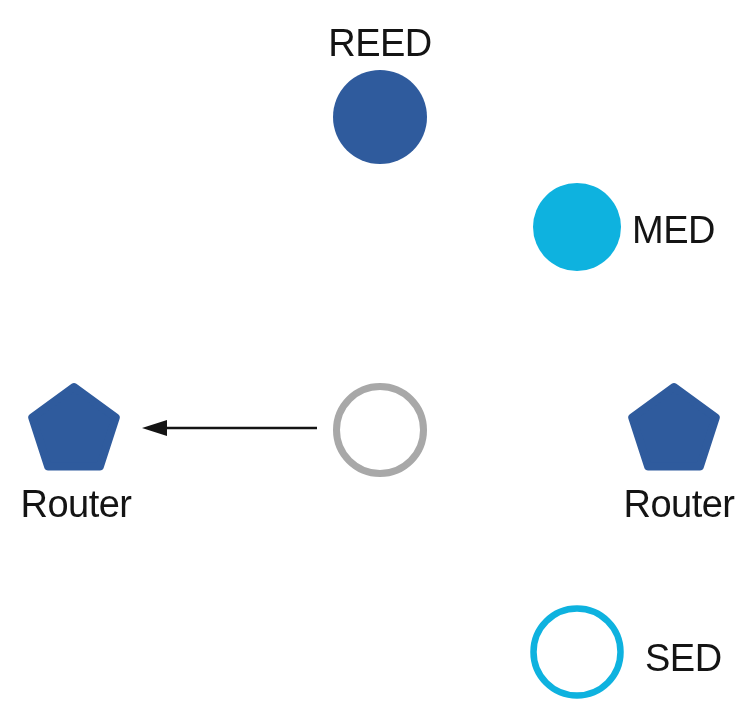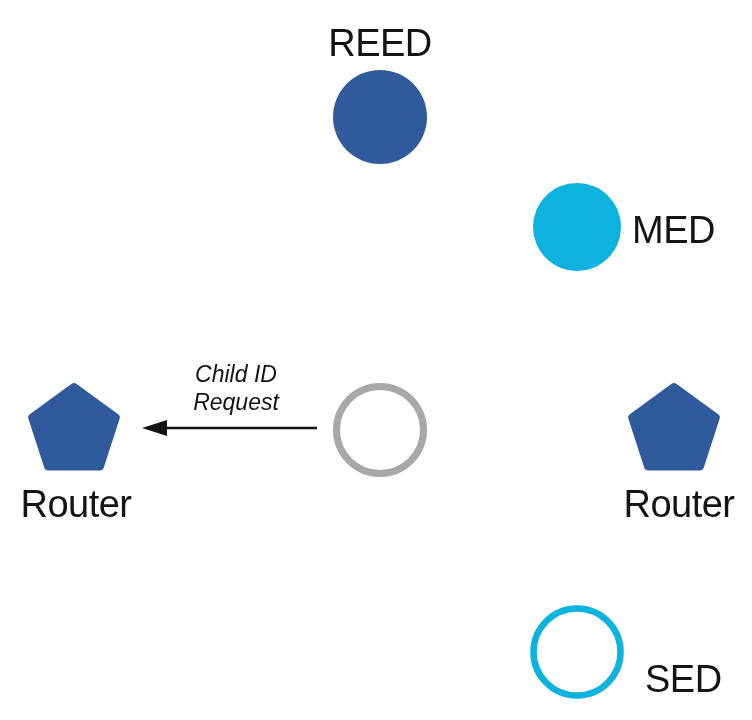--- a/index.html
+++ b/index.html
@@ -66,20 +66,16 @@
   </svg>
 
   <div class="node-label centered" style="left:380px; top:24px;">REED</div>
 
   <div class="node-label" style="left:632px; top:211px;">MED</div>
 
   <div class="node-label centered" style="left:76px; top:485px;">Router</div>
 
   <div class="node-label centered" style="left:679px; top:485px;">Router</div>
 
-  <div class="node-label" style="left:645px; top:639px;margin-top:21px;">SED</div>
+  <div class="node-label" style="left:645px; top:639px;">SED</div>
 
-  <div class="arrow-label" style="left:236px; top:360px;">
-    <span>Child ID</span><br>
-    <span>Request</span>
-  </div>
 
 </div>
 
 </body></html>

